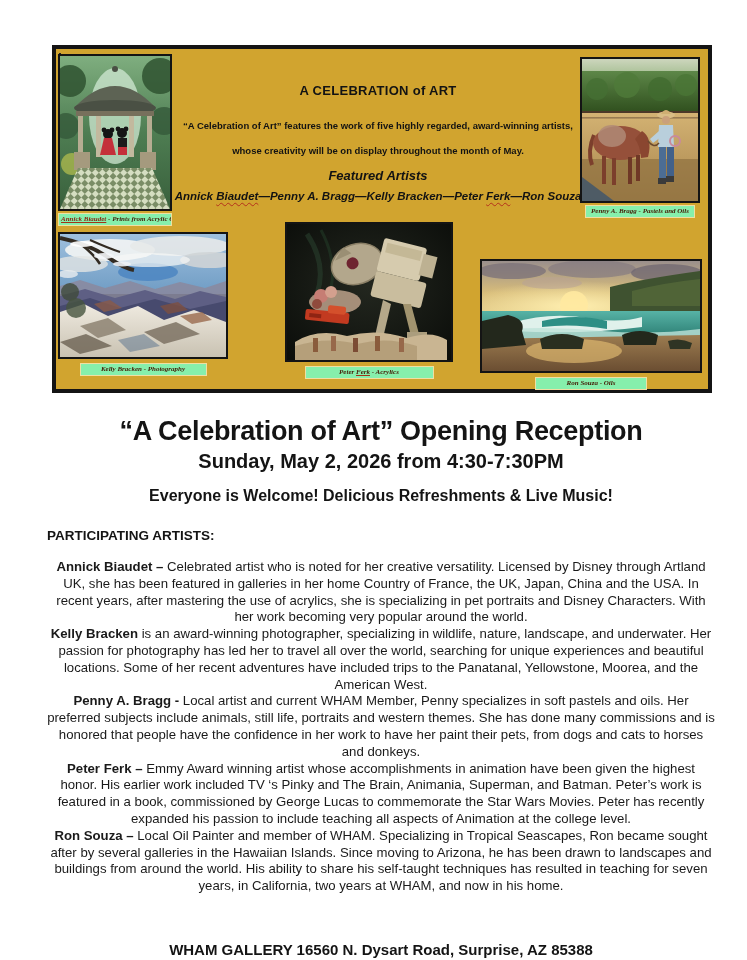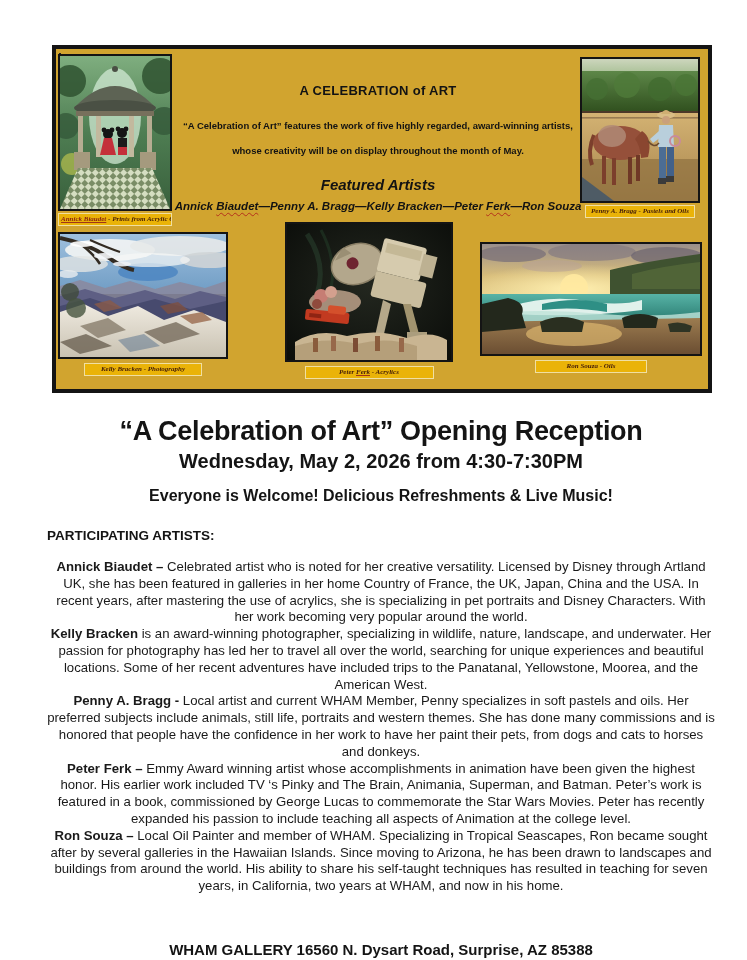--- a/index.html
+++ b/index.html
@@ -15,32 +15,32 @@
     box-sizing:border-box; border:4px solid #141414; background:#d1a42f;
   }
   .cursor-tick { position:absolute; left:3px; top:4px; width:2px; height:13px; background:#222; }
 
   .art { position:absolute; display:flex; flex-direction:column; align-items:center; }
   .art-frame { border:2px solid #141414; line-height:0; background:#000; }
   .art-frame svg { display:block; }
 
   .cap {
     margin-top:2px; box-sizing:border-box;
-    background:#eab308; border:1px solid #f0dfa2;
+    background:#86efac; border:1px solid #f0dfa2;
     color:#47200a; font:italic bold 7px/9px "Liberation Serif","DejaVu Serif",serif;
     text-align:center; padding:1px 2px; white-space:nowrap; overflow:hidden;
   }
   .u-red { color:#8a2612; text-decoration:underline; text-decoration-color:#a23418; }
   .cap-underline { text-decoration:underline; text-decoration-color:#a23418; }
 
   .poster-center { position:absolute; left:116px; top:34px; width:412px; text-align:center; color:#131313; }
   .poster-title { font-size:13px; font-weight:bold; letter-spacing:.3px; }
   .poster-intro1 { margin-top:22px; font-size:9.5px; font-weight:bold; }
   .poster-intro2 { margin-top:14px; font-size:9.5px; font-weight:bold; }
-  .poster-featured { margin-top:20px; font-size:15px; font-weight:bold; font-style:italic; }
+  .poster-featured { margin-top:12px; font-size:13px; font-weight:bold; font-style:italic; }
   .poster-artists { margin-top:7px; font-size:11.5px; font-weight:bold; font-style:italic; white-space:nowrap; }
   .squig { text-decoration:underline wavy #b5311c; text-decoration-thickness:1px; text-underline-offset:2px; }
 
   
   .main { position:absolute; left:47px; top:393px; width:668px; }
   .headline { margin-top:24px; text-align:center; font-size:27px; font-weight:bold; letter-spacing:-0.3px; line-height:28px; color:#141414;}
   .datetime { margin-top:4px; text-align:center; font-size:20px; font-weight:bold; line-height:24px; color:#141414;}
   .welcome  { margin-top:14px; text-align:center; font-size:16px; font-weight:bold; color:#141414;}
   .participating { margin-top:23px; font-size:13.5px; font-weight:bold; color:#141414;}
   .bios { margin-top:16px; font-size:13.2px; line-height:16.8px; }
@@ -199,21 +199,21 @@
           <circle cx="16" cy="74" r="10" fill="#46543f" opacity=".8"></circle>
           <path d="M0 4 Q30 10 52 26 Q64 34 74 36" stroke="#332b22" stroke-width="4" fill="none"></path>
           <path d="M18 8 Q34 20 40 30" stroke="#332b22" stroke-width="2.5" fill="none"></path>
           <path d="M30 6 Q48 14 60 18" stroke="#332b22" stroke-width="2" fill="none"></path>
           <ellipse cx="22" cy="10" rx="12" ry="3" fill="#ffffff" opacity=".9"></ellipse>
           <ellipse cx="44" cy="22" rx="10" ry="3" fill="#f4f6f8" opacity=".9"></ellipse>
           <ellipse cx="62" cy="30" rx="9" ry="2.5" fill="#eef1f4" opacity=".9"></ellipse>
           <ellipse cx="8" cy="40" rx="10" ry="4" fill="#e8ecef" opacity=".8"></ellipse>
         </svg>
       </div>
-      <div class="cap" style="width:118px; margin-top:4px;">Kelly Bracken - Photography</div>
+      <div class="cap" style="width:127px; margin-top:4px;">Kelly Bracken - Photography</div>
     </div>
 
     <div class="art" style="left:229px; top:173px;">
       <div class="art-frame">
         <svg width="164" height="136" viewBox="0 0 164 136" preserveAspectRatio="none">
           <defs>
             <radialGradient id="tg1" cx="0.5" cy="0.45" r="0.75">
                 <stop offset="0" stop-color="#23271f"></stop>
                 <stop offset="1" stop-color="#0a0c09"></stop>
               </radialGradient>
@@ -251,21 +251,21 @@
           <rect x="26" y="114" width="5" height="14" fill="#8a5c3c"></rect>
             <rect x="44" y="112" width="5" height="15" fill="#97684a"></rect>
           <rect x="66" y="114" width="5" height="14" fill="#7c4c34"></rect>
             <rect x="88" y="112" width="5" height="15" fill="#8a5c3c"></rect>
           <rect x="112" y="114" width="5" height="14" fill="#97684a"></rect>
         </svg>
       </div>
       <div class="cap" style="width:129px; margin-top:4px;"><span>Peter </span><span class="cap-underline">Ferk</span><span> - Acrylics</span></div>
     </div>
 
-    <div class="art" style="left:424px; top:193px;">
+    <div class="art" style="left:424px; top:210px;">
       <div class="art-frame">
         <svg width="218" height="110" viewBox="0 0 218 110" preserveAspectRatio="none">
           <defs>
             <linearGradient id="og1" x1="0" y1="0" x2="0" y2="1">
                 <stop offset="0" stop-color="#9a8f8c"></stop>
                 <stop offset="0.55" stop-color="#d8bd7a"></stop>
                 <stop offset="1" stop-color="#e8d28e"></stop>
               </linearGradient>
             <radialGradient id="og2" cx="0.42" cy="0.9" r="0.5">
                 <stop offset="0" stop-color="#ffefb0"></stop>
@@ -300,21 +300,21 @@
           <path d="M140 74 Q158 66 176 74 L174 84 L142 84 Z" fill="#23281c"></path>
           <path d="M186 80 Q198 76 210 82 L208 88 L188 88 Z" fill="#2f3424"></path>
         </svg>
       </div>
       <div class="cap" style="width:112px; margin-top:4px;">Ron Souza - Oils</div>
     </div>
   </div>
 
   <div class="main">
     <div class="headline">“A Celebration of Art” Opening Reception</div>
-    <div class="datetime">Wednesday, May 2, 2026 from 4:30-7:30PM</div>
+    <div class="datetime">Sunday, May 2, 2026 from 4:30-7:30PM</div>
     <div class="welcome">Everyone is Welcome! Delicious Refreshments &amp; Live Music!</div>
 
     <div class="participating">PARTICIPATING ARTISTS:</div>
 
     <div class="bios">
       <p><b>Annick Biaudet – </b><span>Celebrated artist who is noted for her creative versatility. Licensed by Disney through Artland UK, she has been featured in galleries in her home Country of France, the UK, Japan, China and the USA. In recent years, after mastering the use of acrylics, she is specializing in pet portraits and Disney Characters. With her work becoming very popular around the world.</span></p>
       <p><b>Kelly Bracken</b><span> is an award-winning photographer, specializing in wildlife, nature, landscape, and underwater. Her passion for photography has led her to travel all over the world, searching for unique experiences and beautiful locations. Some of her recent adventures have included trips to the Panatanal, Yellowstone, Moorea, and the American West.</span></p>
       <p><b>Penny A. Bragg - </b><span>Local artist and current WHAM Member, Penny specializes in soft pastels and oils. Her preferred subjects include animals, still life, portraits and western themes. She has done many commissions and is honored that people have the confidence in her work to have her paint their pets, from dogs and cats to horses and donkeys.</span></p>
       <p><b>Peter Ferk – </b><span>Emmy Award winning artist whose accomplishments in animation have been given the highest honor. His earlier work included TV ‘s Pinky and The Brain, Animania, Superman, and Batman. Peter’s work is featured in a book, commissioned by George Lucas to commemorate the Star Wars Movies. Peter has recently expanded his passion to include teaching all aspects of Animation at the college level.</span></p>
       <p><b>Ron Souza – </b><span>Local Oil Painter and member of WHAM. Specializing in Tropical Seascapes, Ron became sought after by several galleries in the Hawaiian Islands. Since moving to Arizona, he has been drawn to landscapes and buildings from around the world. His ability to share his self-taught techniques has resulted in teaching for seven years, in California, two years at WHAM, and now in his home.</span></p>

